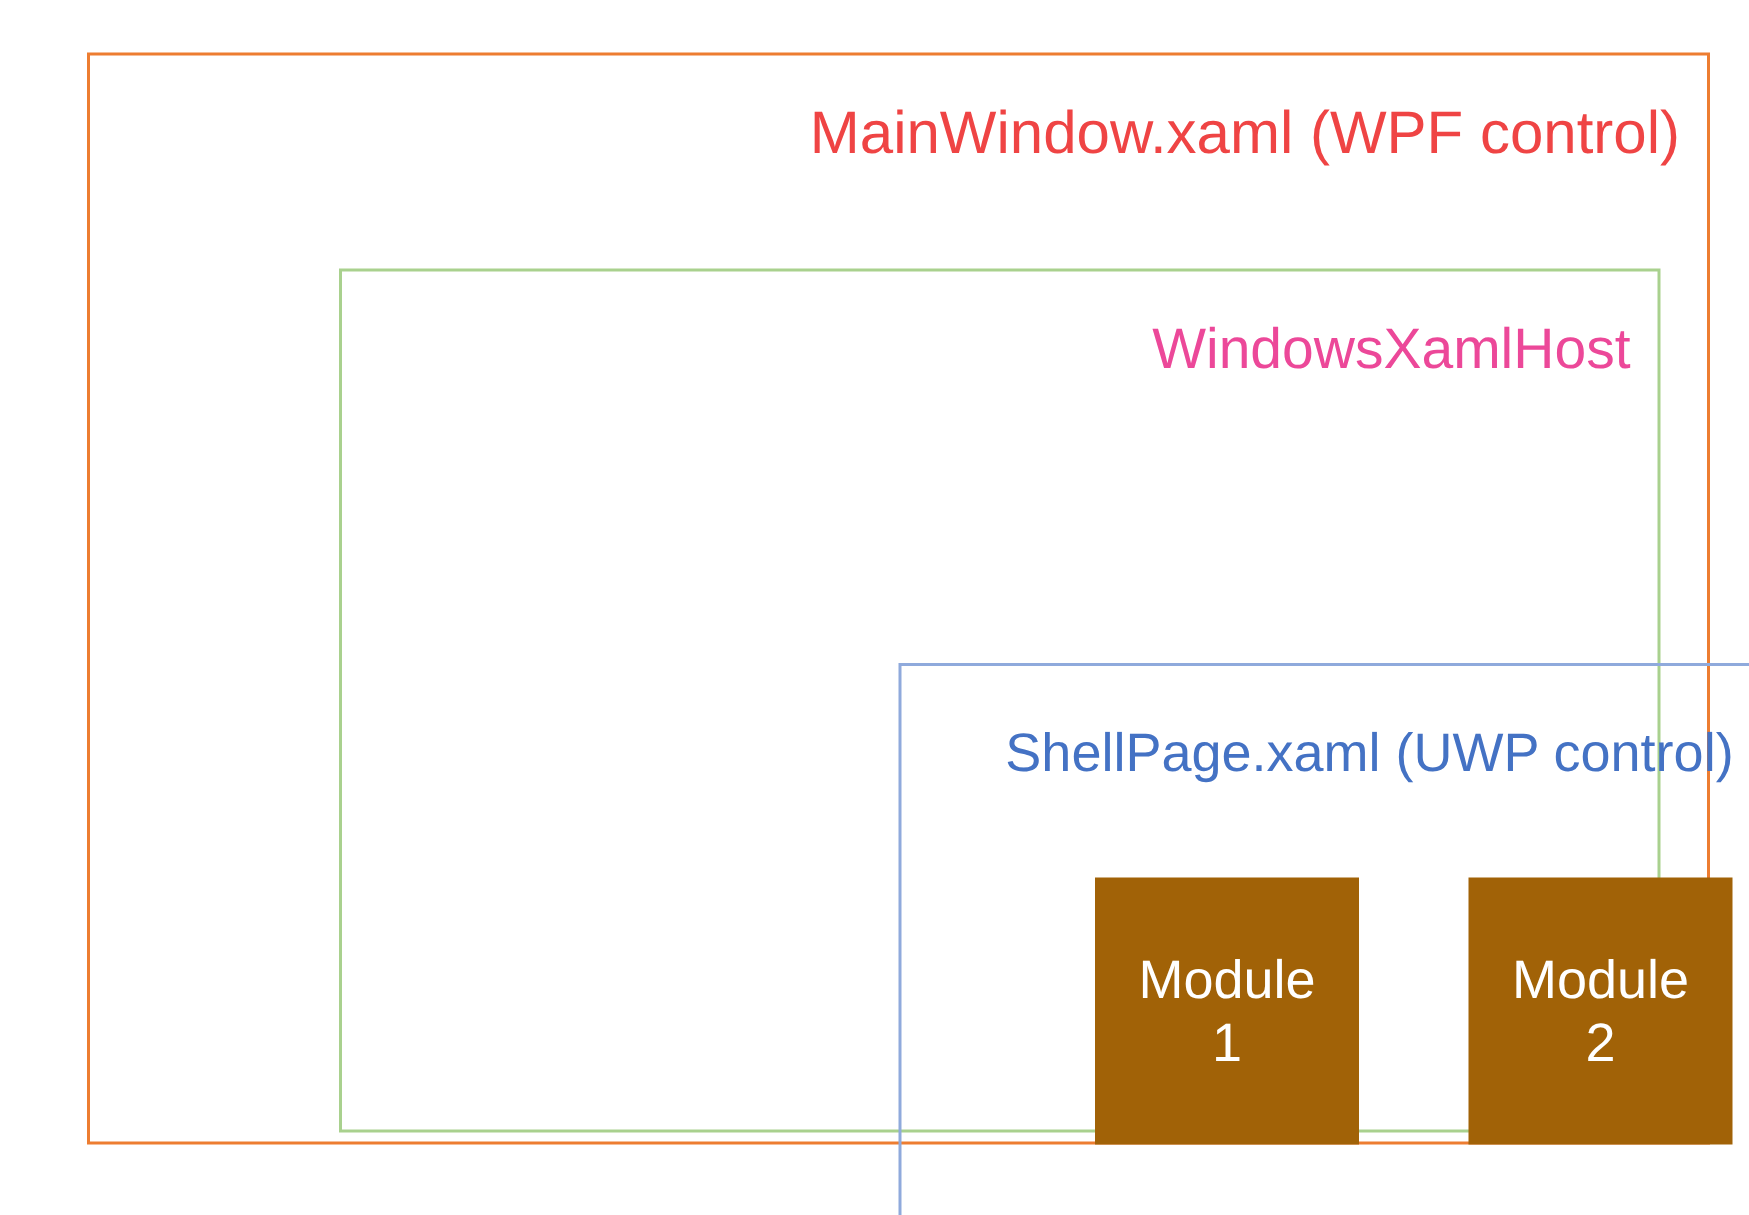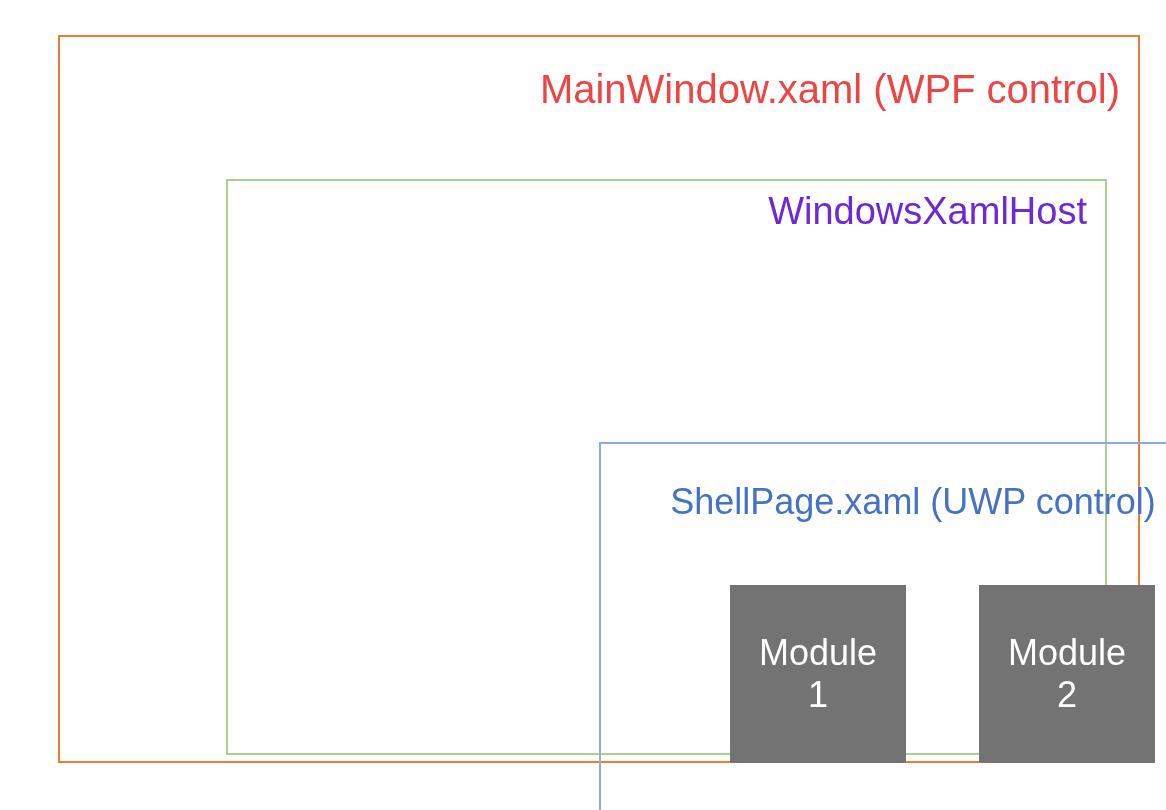--- a/index.html
+++ b/index.html
@@ -63,41 +63,41 @@
 
   .caption-outer {
     right: 18px;
     top: 30px;
     font-size: 40px;
     color: #ef4444;
   }
 
   .caption-middle {
     right: 18px;
-    top: 10px;
+    top: 32px;
     font-size: 38px;
-    color: #6d28d9;
+    color: #ec4899;
   }
 
   .caption-inner {
     left: 0;
     right: 0;
     top: 38px;
     text-align: center;
     font-size: 36px;
     color: #4472C4;
   }
 
   
   .module {
     position: absolute;
     box-sizing: border-box;
     width: 176px;
     height: 178px;
-    background: #737373;
+    background: #a16207;
     color: #ffffff;
     display: flex;
     flex-direction: column;
     align-items: center;
     justify-content: center;
     font-size: 36px;
     line-height: 1.18;
     text-align: center;
   }
 

